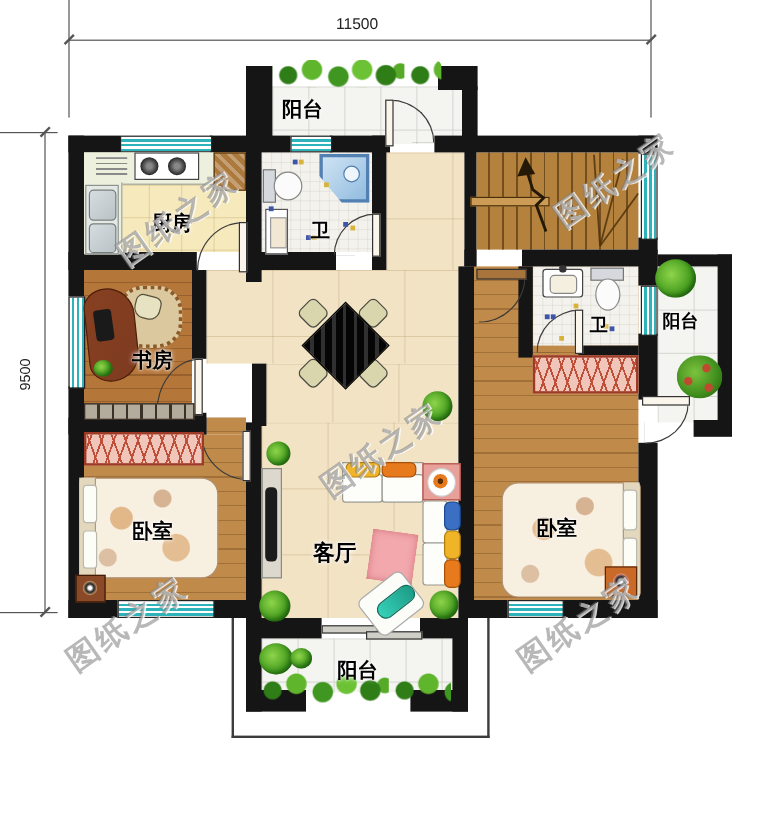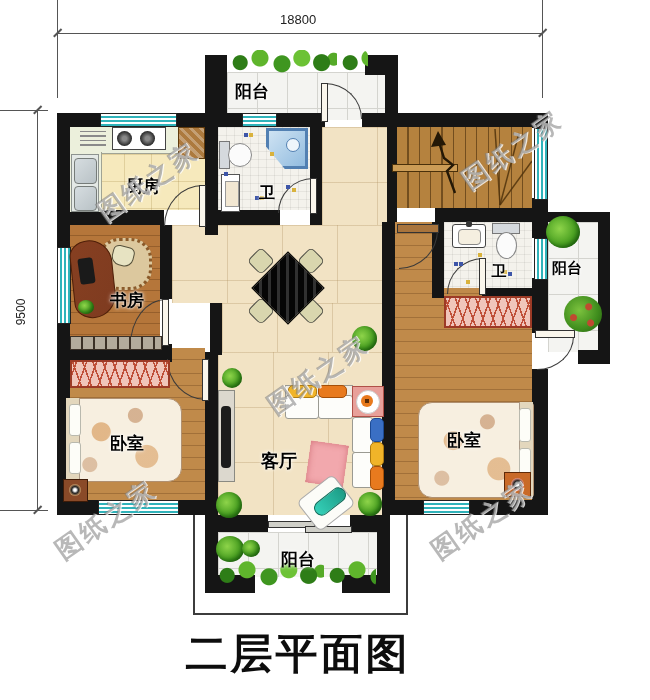--- a/index.html
+++ b/index.html
@@ -81,21 +81,21 @@
 </head>
 <body>
 
 <div class="plan">
 
   <div class="dim" style="left:57px;top:33px;width:485px;height:1px;"></div>
   <div class="dim" style="left:57px;top:0;width:1px;height:98px;"></div>
   <div class="dim" style="left:542px;top:0;width:1px;height:98px;"></div>
   <div class="dim" style="left:52px;top:32px;width:11px;height:1.5px;transform:rotate(-45deg);"></div>
   <div class="dim" style="left:537px;top:32px;width:11px;height:1.5px;transform:rotate(-45deg);"></div>
-  <div class="dimtext" style="left:280px;top:12px;">18800</div>
+  <div class="dimtext" style="left:280px;top:12px;">11500</div>
 
   <div class="dim" style="left:37px;top:110px;width:1px;height:400px;"></div>
   <div class="dim" style="left:0;top:110px;width:48px;height:1px;"></div>
   <div class="dim" style="left:0;top:510px;width:48px;height:1px;"></div>
   <div class="dim" style="left:32px;top:109px;width:11px;height:1.5px;transform:rotate(-45deg);"></div>
   <div class="dim" style="left:32px;top:509px;width:11px;height:1.5px;transform:rotate(-45deg);"></div>
   <div class="dimtext" style="left:8px;top:305px;font-size:12px;transform:rotate(-90deg);transform-origin:center;">9500</div>
 
   <div class="thin" style="left:193px;top:515px;width:2px;height:100px;"></div>
   <div class="thin" style="left:406px;top:515px;width:2px;height:100px;"></div>
@@ -299,14 +299,13 @@
   <div class="label" style="left:499px;top:271px;font-size:15px;">卫</div>
   <div class="label" style="left:567px;top:268px;font-size:15px;">阳台</div>
   <div class="label" style="left:298px;top:559px;font-size:17px;">阳台</div>
 
   <div class="wm" style="left:148px;top:182px;">图纸之家</div>
   <div class="wm" style="left:512px;top:150px;">图纸之家</div>
   <div class="wm" style="left:318px;top:375px;">图纸之家</div>
   <div class="wm" style="left:106px;top:520px;">图纸之家</div>
   <div class="wm" style="left:482px;top:520px;">图纸之家</div>
 
-  <div class="abs" style="left:298px;top:626px;transform:translateX(-50%);font-size:42px;font-weight:700;color:#0d0d0d;letter-spacing:3px;white-space:nowrap;">二层平面图</div>
 </div>
 
 </body></html>

